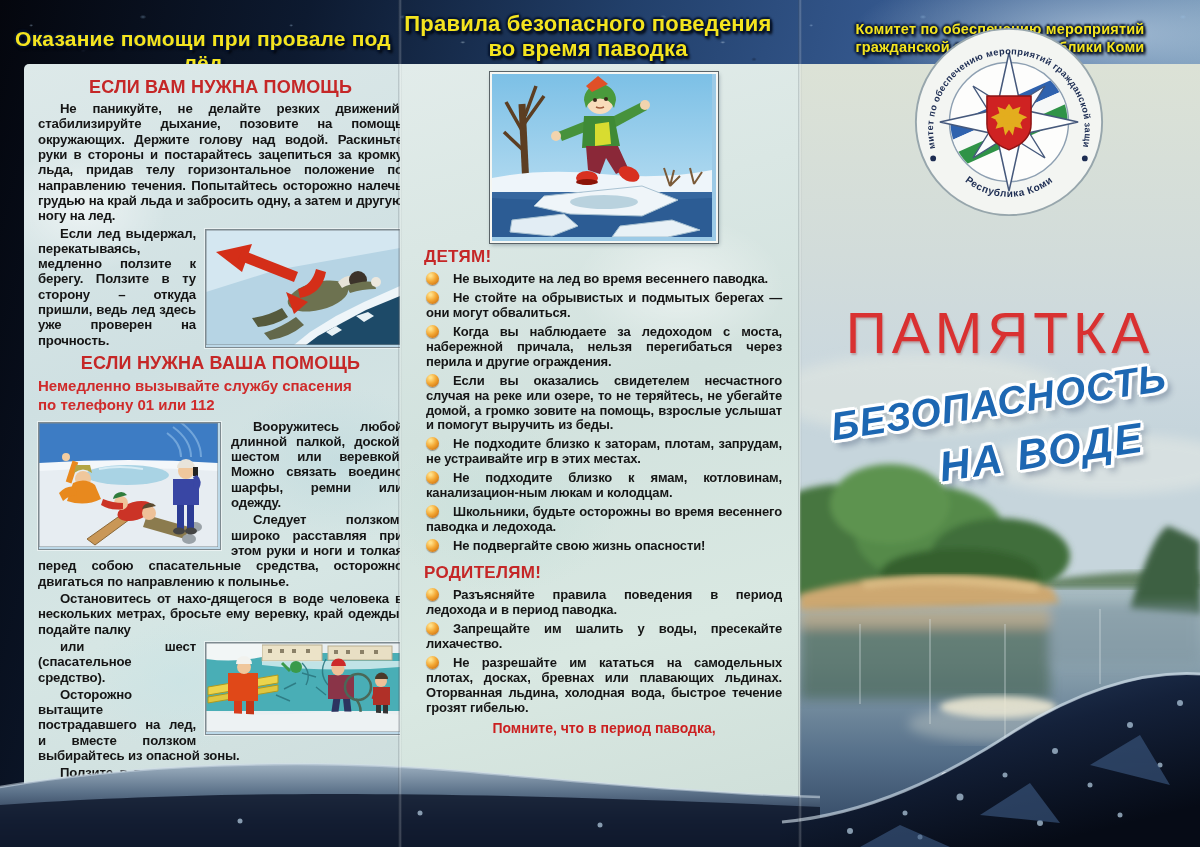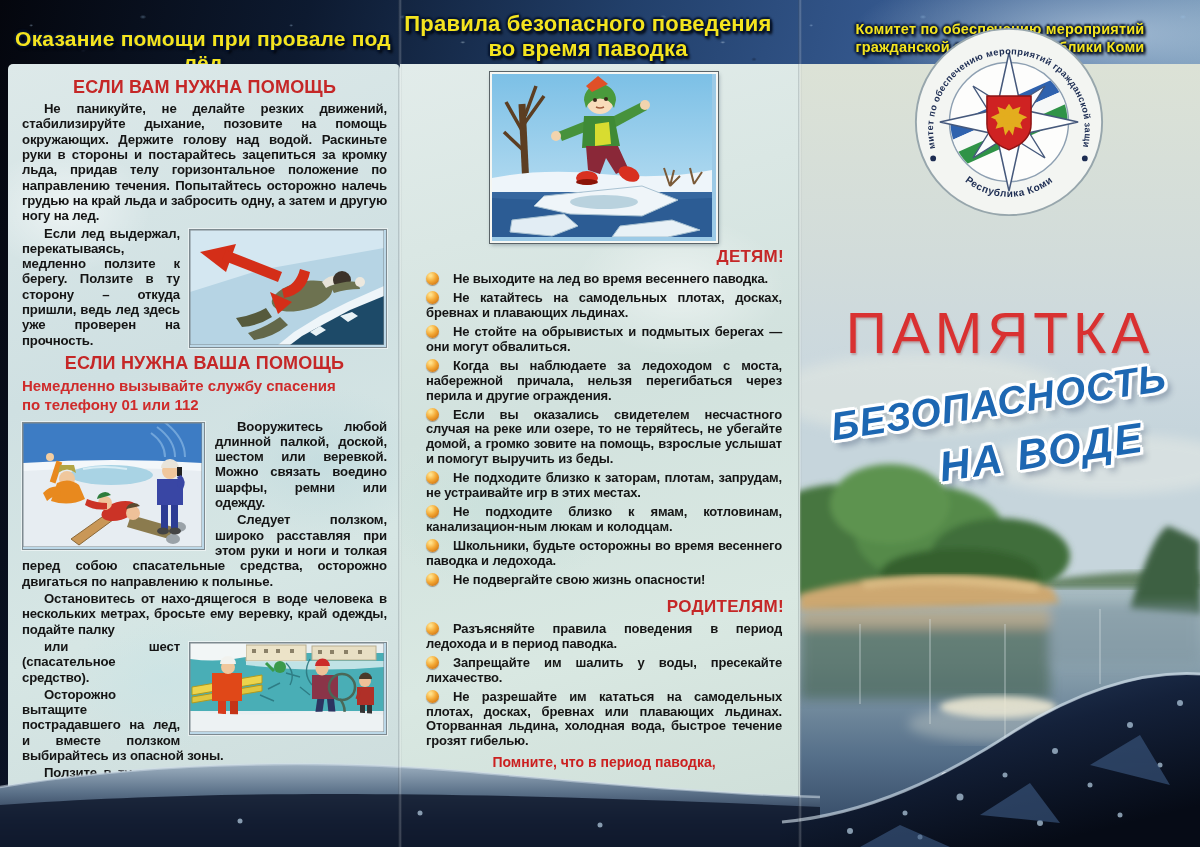--- a/index.html
+++ b/index.html
@@ -26,21 +26,21 @@
   }
   
   .card{position:absolute;top:64px;box-sizing:border-box;}
   .card-ice{
     background:
       radial-gradient(120px 90px at 15% 20%, rgba(255,255,255,.55), transparent 70%),
       radial-gradient(160px 110px at 80% 55%, rgba(185,215,220,.5), transparent 70%),
       radial-gradient(140px 100px at 40% 85%, rgba(200,228,230,.6), transparent 70%),
       linear-gradient(160deg,#dde9e9 0%,#cfe0e2 40%,#d6e6e4 70%,#cddddd 100%);
   }
-  .card-left{left:8px;width:392px;height:727px;padding:8px 13px 0 14px;border-radius:5px 5px 0 0;}
+  .card-left{left:24px;width:392px;height:727px;padding:8px 13px 0 14px;border-radius:5px 5px 0 0;}
   .card-mid{left:400px;width:400px;height:742px;padding:5px 16px 0 24px;
     background:
       radial-gradient(150px 100px at 70% 30%, rgba(255,255,255,.5), transparent 70%),
       radial-gradient(170px 120px at 25% 60%, rgba(190,220,215,.45), transparent 70%),
       linear-gradient(165deg,#e2ecea 0%,#d2e2de 45%,#d9e8e2 75%,#cfdfd9 100%);}
   
   .band-title{
     position:absolute;text-align:center;font-weight:bold;color:#f4e41f;
     text-shadow:-2px 0 2px #061530,2px 0 2px #061530,0 -2px 2px #061530,0 2px 2px #061530,2px 3px 3px #000;
     letter-spacing:.2px;line-height:1.12;
@@ -55,21 +55,21 @@
     text-align:justify;text-indent:22px;letter-spacing:-.15px;}
   .fig{border:1px solid #7e8a90;box-shadow:0 0 0 1px rgba(255,255,255,.5);background:#bcd8e8;overflow:hidden;}
   .fig svg{display:block;}
   .fig-r1{float:right;width:196px;height:117px;margin:3px 0 3px 9px;}
   .fig-l1{float:left;width:181px;height:126px;margin:3px 10px 2px 0;}
   .fig-r2{float:right;width:196px;height:91px;margin:3px 0 3px 9px;}
   
   .cartoon{width:224px;height:167px;margin:3px auto 4px;border:2px solid #f6f7f3;outline:1px solid #5a6468;
     box-shadow:1px 2px 4px rgba(20,40,60,.35);background:#9ccae6;}
   .cartoon svg{display:block;}
-  .mid-h{color:#c52727;font-weight:bold;text-align:right;font-size:17px;margin:4px 0 5px;letter-spacing:.3px;}
+  .mid-h{color:#c52727;font-weight:bold;text-align:left;font-size:17px;margin:4px 0 5px;letter-spacing:.3px;}
   ul.blist{list-style:none;margin:0;padding:0 2px 0 2px;}
   ul.blist li{font-size:13px;font-weight:bold;color:#151515;line-height:1.15;letter-spacing:-.15px;
     text-align:justify;margin:4px 0 4px;}
   .bdot{display:inline-block;width:13px;height:13px;border-radius:50%;margin-right:14px;vertical-align:-2px;
     background:radial-gradient(circle at 34% 28%,#ffe089 8%,#f4a935 45%,#cf7312 85%);
     box-shadow:0 1px 1px rgba(60,30,0,.4);}
   .warning{color:#cb2020;font-weight:bold;text-align:center;font-size:14px;line-height:1.22;margin-top:5px;}
   
   .photo-panel{position:absolute;left:800px;top:64px;width:400px;height:783px;overflow:hidden;}
   .emblem{position:absolute;left:913px;top:26px;width:192px;height:192px;}
@@ -418,21 +418,20 @@
           <circle cx="103" cy="26" r="2" fill="#3a2a1a"></circle>
             <circle cx="114" cy="25" r="2" fill="#3a2a1a"></circle>
           <path d="M104,33 q4,2 8,0" stroke="#a05a3a" stroke-width="1.5" fill="none"></path>
         </g>
       </svg>
     </div>
 
     <div class="mid-h">ДЕТЯМ!</div>
     <ul class="blist">
       <li><span class="bdot"></span><span>Не выходите на лед во время весеннего паводка.</span></li>
-      <li><span class="bdot"></span><span>Не катайтесь на самодельных плотах, досках, бревнах и плавающих льдинах.</span></li>
       <li><span class="bdot"></span><span>Не стойте на обрывистых и подмытых берегах — они могут обвалиться.</span></li>
       <li><span class="bdot"></span><span>Когда вы наблюдаете за ледоходом с моста, набережной причала, нельзя перегибаться через перила и другие ограждения.</span></li>
       <li><span class="bdot"></span><span>Если вы оказались свидетелем несчастного случая на реке или озере, то не теряйтесь, не убегайте домой, а громко зовите на помощь, взрослые услышат и помогут выручить из беды.</span></li>
       <li><span class="bdot"></span><span>Не подходите близко к заторам, плотам, запрудам, не устраивайте игр в этих местах.</span></li>
       <li><span class="bdot"></span><span>Не подходите близко к ямам, котловинам, канализацион-ным люкам и колодцам.</span></li>
       <li><span class="bdot"></span><span>Школьники, будьте осторожны во время весеннего паводка и ледохода.</span></li>
       <li><span class="bdot"></span><span>Не подвергайте свою жизнь опасности!</span></li>
     </ul>
 
     <div class="mid-h" style="margin-top:9px">РОДИТЕЛЯМ!</div>

